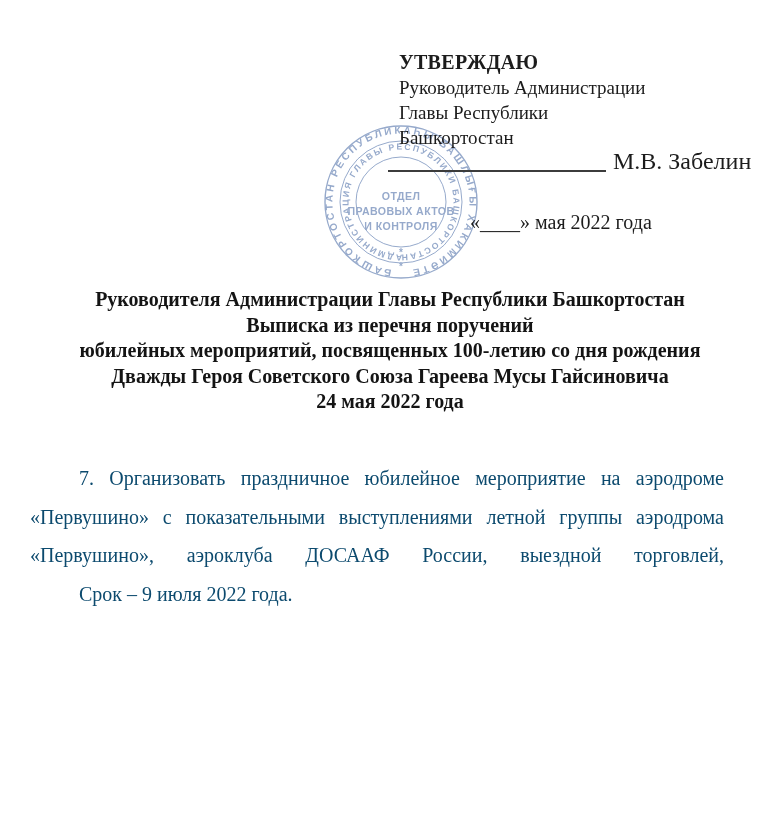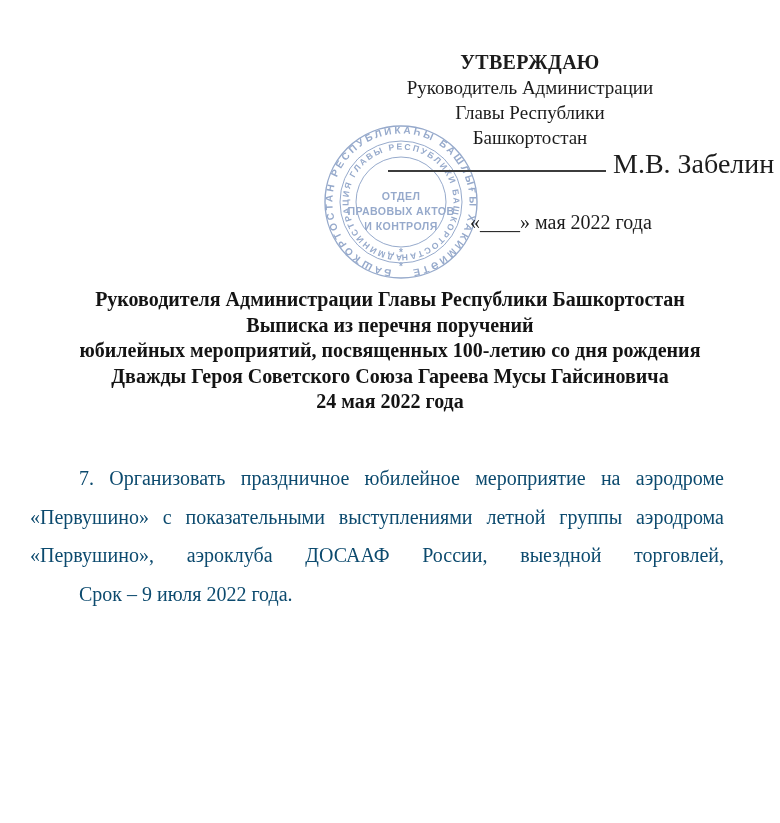--- a/index.html
+++ b/index.html
@@ -10,33 +10,33 @@
     font-family:"Liberation Serif", serif;
     color:#1f1f1f;
     overflow:hidden;
     margin:0 auto;
   }
   .abs{position:absolute;}
 
   
   .approve-block{
     left:399px;top:50px;width:262px;
-    text-align:center;
+    text-align:left;
     font-size:19px;line-height:25px;
     color:#1c1c1c;
   }
   .approve-heading{font-weight:bold;font-size:20px;letter-spacing:0.3px;}
 
   .sig-line{
     left:388px;top:170px;width:218px;height:0;
     border-top:2px solid #3c3c3c;
   }
   .sig-name{
     left:613px;top:148px;
-    font-size:28px;color:#1c1c1c;white-space:nowrap;
+    font-size:24px;color:#1c1c1c;white-space:nowrap;
   }
   .date-row{
     left:470px;top:211px;
     font-size:20px;color:#1c1c1c;white-space:nowrap;
   }
 
   
   .stamp{left:322px;top:123px;width:158px;height:158px;opacity:0.82;}
   .stamp text{font-family:"Liberation Sans", sans-serif;}
   .ring-text{font-size:10px;letter-spacing:2.6px;font-weight:600;}

